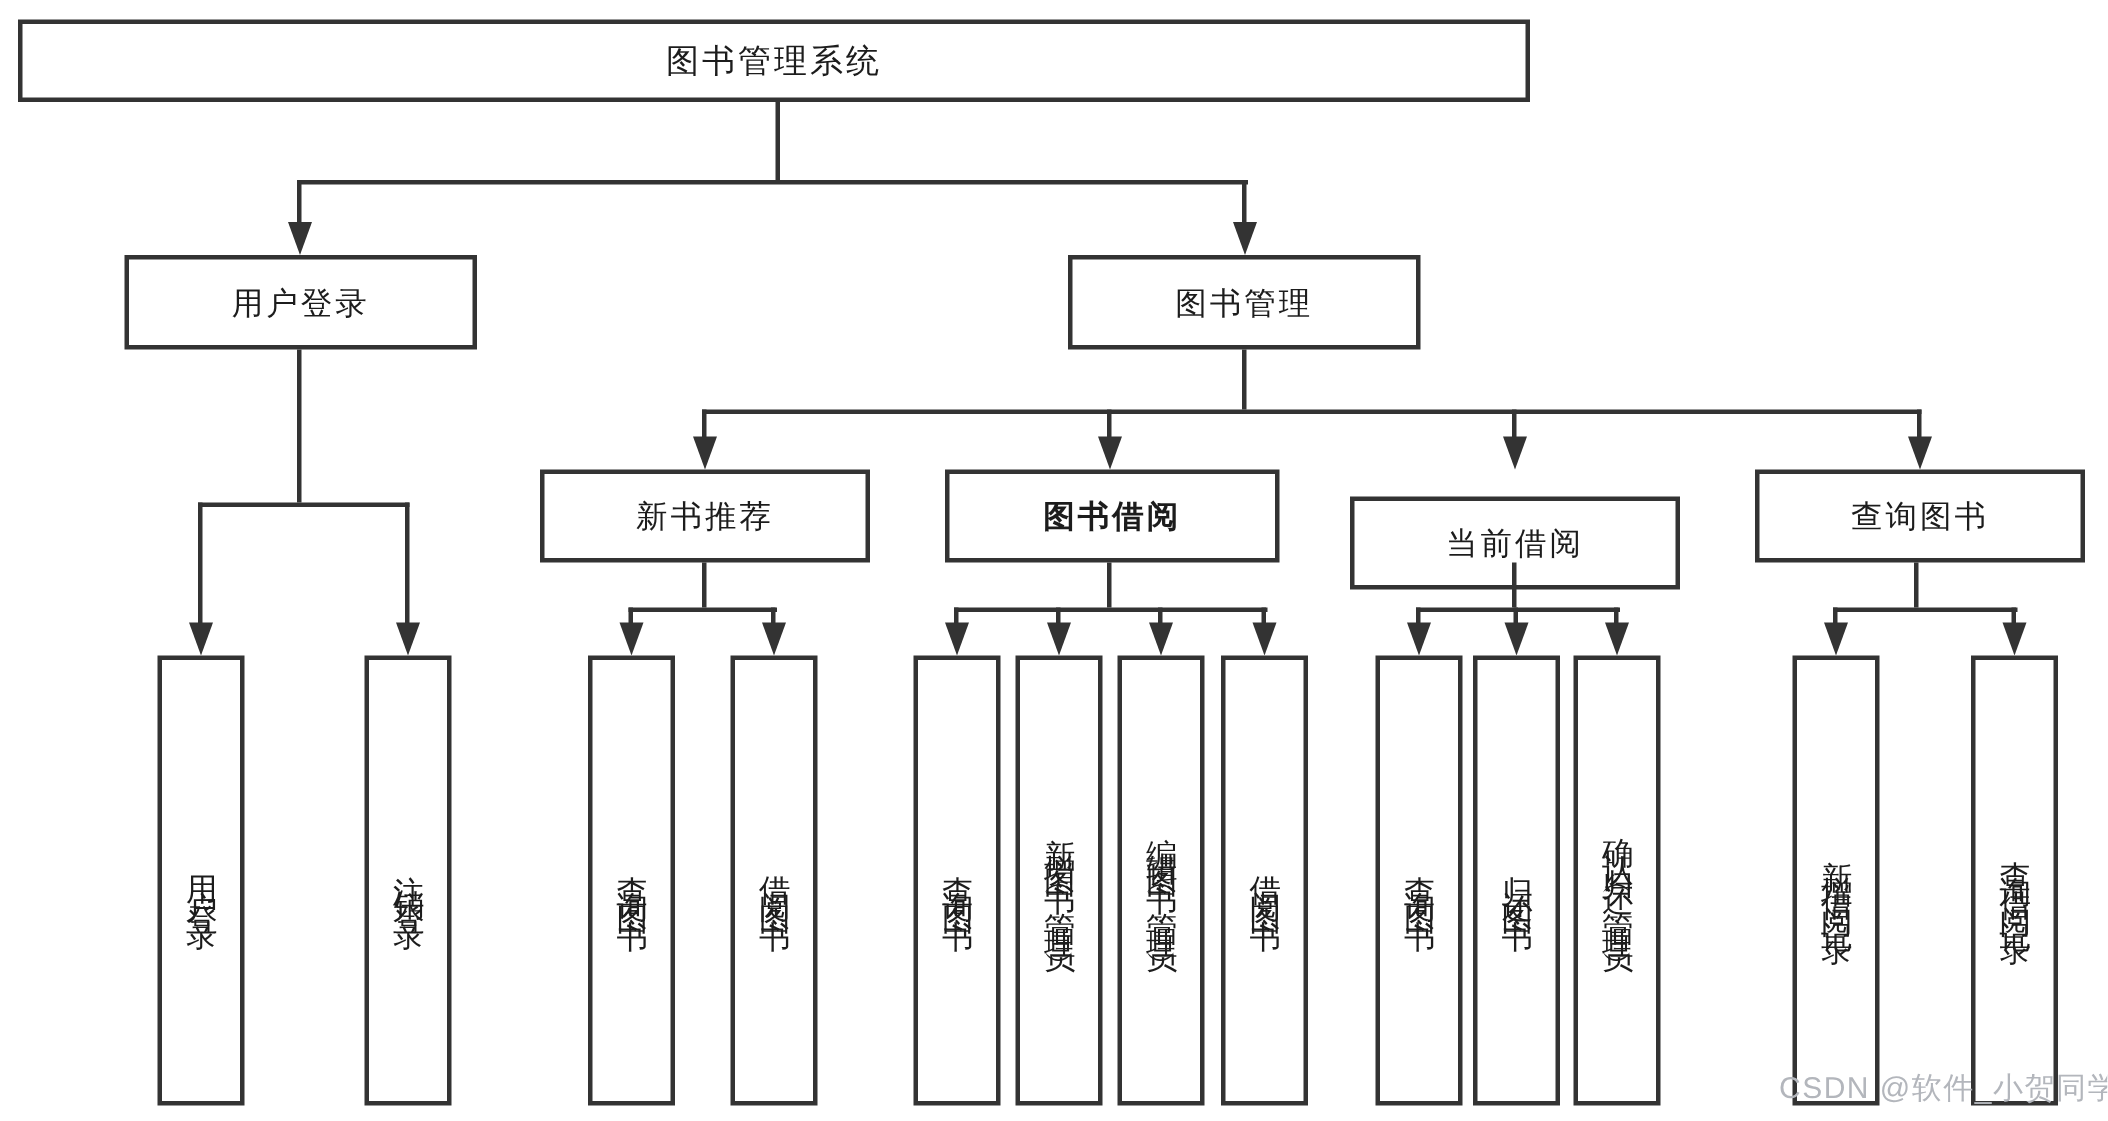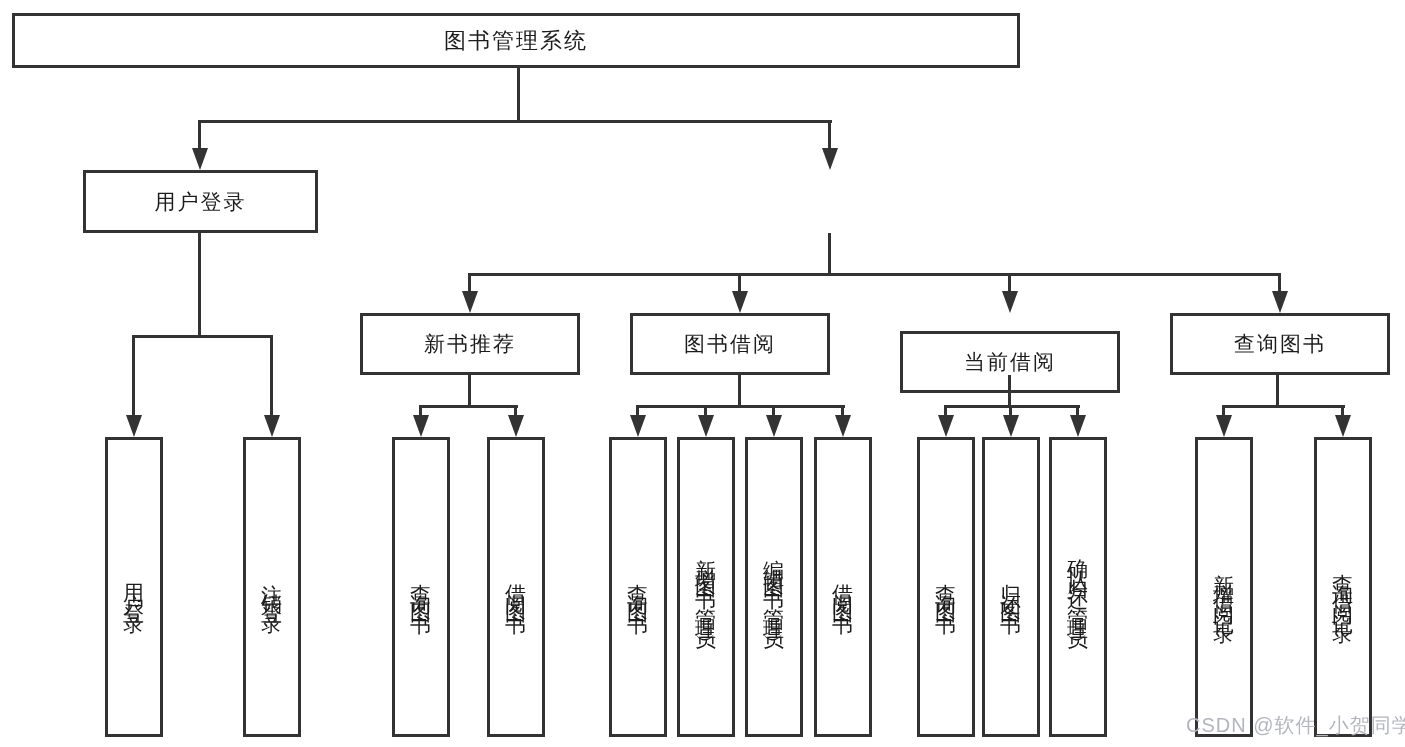--- a/index.html
+++ b/index.html
@@ -56,41 +56,42 @@
   <div class="node root-node" style="left:12px;top:13px;width:1008px;height:55px;">图书管理系统</div>
 
   <div class="vline" style="left:517px;top:67px;height:53px;"></div>
   <div class="hline" style="left:198px;top:120px;width:634px;"></div>
   <div class="vline" style="left:198px;top:120px;height:32px;"></div>
   <div class="vline" style="left:828px;top:120px;height:32px;"></div>
   <div class="arrowhead" style="left:192px;top:148px;"></div>
   <div class="arrowhead" style="left:822px;top:148px;"></div>
 
   <div class="node" style="left:83px;top:170px;width:235px;height:63px;">用户登录</div>
+  <div class="node" style="left:712px;top:170px;width:235px;height:63px;">图书管理</div>
 
   <div class="vline" style="left:198px;top:233px;height:102px;"></div>
   <div class="hline" style="left:132px;top:335px;width:141px;"></div>
   <div class="vline" style="left:132px;top:335px;height:84px;"></div>
   <div class="vline" style="left:270px;top:335px;height:84px;"></div>
   <div class="arrowhead" style="left:126px;top:415px;"></div>
   <div class="arrowhead" style="left:264px;top:415px;"></div>
 
   <div class="vline" style="left:828px;top:233px;height:40px;"></div>
   <div class="hline" style="left:468px;top:273px;width:813px;"></div>
   <div class="vline" style="left:468px;top:273px;height:22px;"></div>
   <div class="vline" style="left:738px;top:273px;height:22px;"></div>
   <div class="vline" style="left:1008px;top:273px;height:22px;"></div>
   <div class="vline" style="left:1278px;top:273px;height:22px;"></div>
   <div class="arrowhead" style="left:462px;top:291px;"></div>
   <div class="arrowhead" style="left:732px;top:291px;"></div>
   <div class="arrowhead" style="left:1002px;top:291px;"></div>
   <div class="arrowhead" style="left:1272px;top:291px;"></div>
 
   <div class="node" style="left:360px;top:313px;width:220px;height:62px;">新书推荐</div>
-  <div class="node" style="left:630px;top:313px;width:200px;height:62px;">图书借阅</div>
+  <div class="node" style="left:630px;top:313px;width:223px;height:62px;font-weight:bold;">图书借阅</div>
   <div class="node" style="left:900px;top:331px;width:220px;height:62px;">当前借阅</div>
   <div class="node" style="left:1170px;top:313px;width:220px;height:62px;">查询图书</div>
 
   <div class="vline" style="left:468px;top:375px;height:30px;"></div>
   <div class="hline" style="left:419px;top:405px;width:99px;"></div>
   <div class="vline" style="left:419px;top:405px;height:14px;"></div>
   <div class="vline" style="left:514px;top:405px;height:14px;"></div>
   <div class="arrowhead" style="left:413px;top:415px;"></div>
   <div class="arrowhead" style="left:508px;top:415px;"></div>
 

